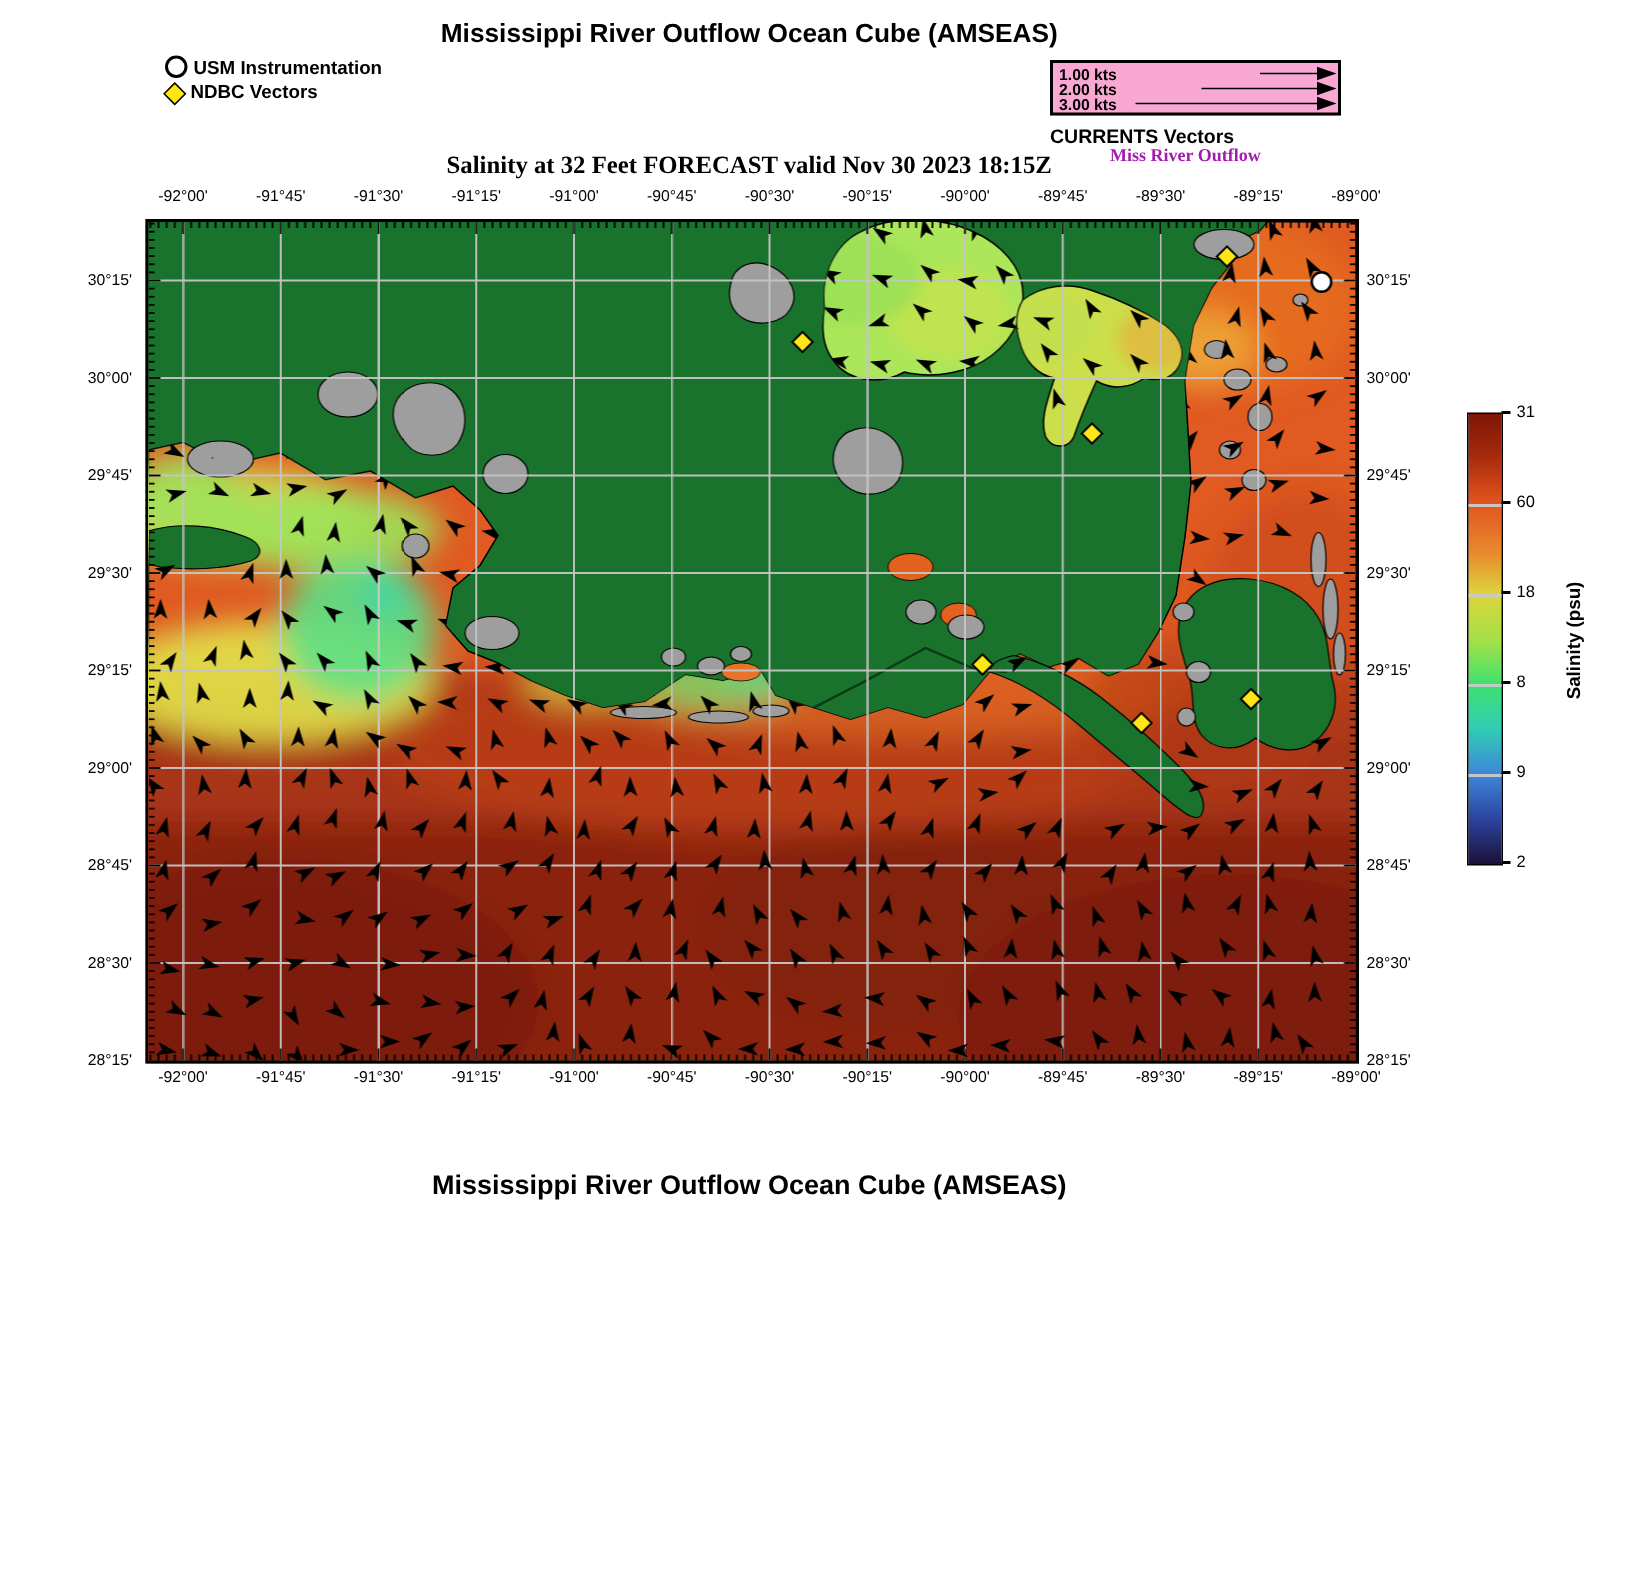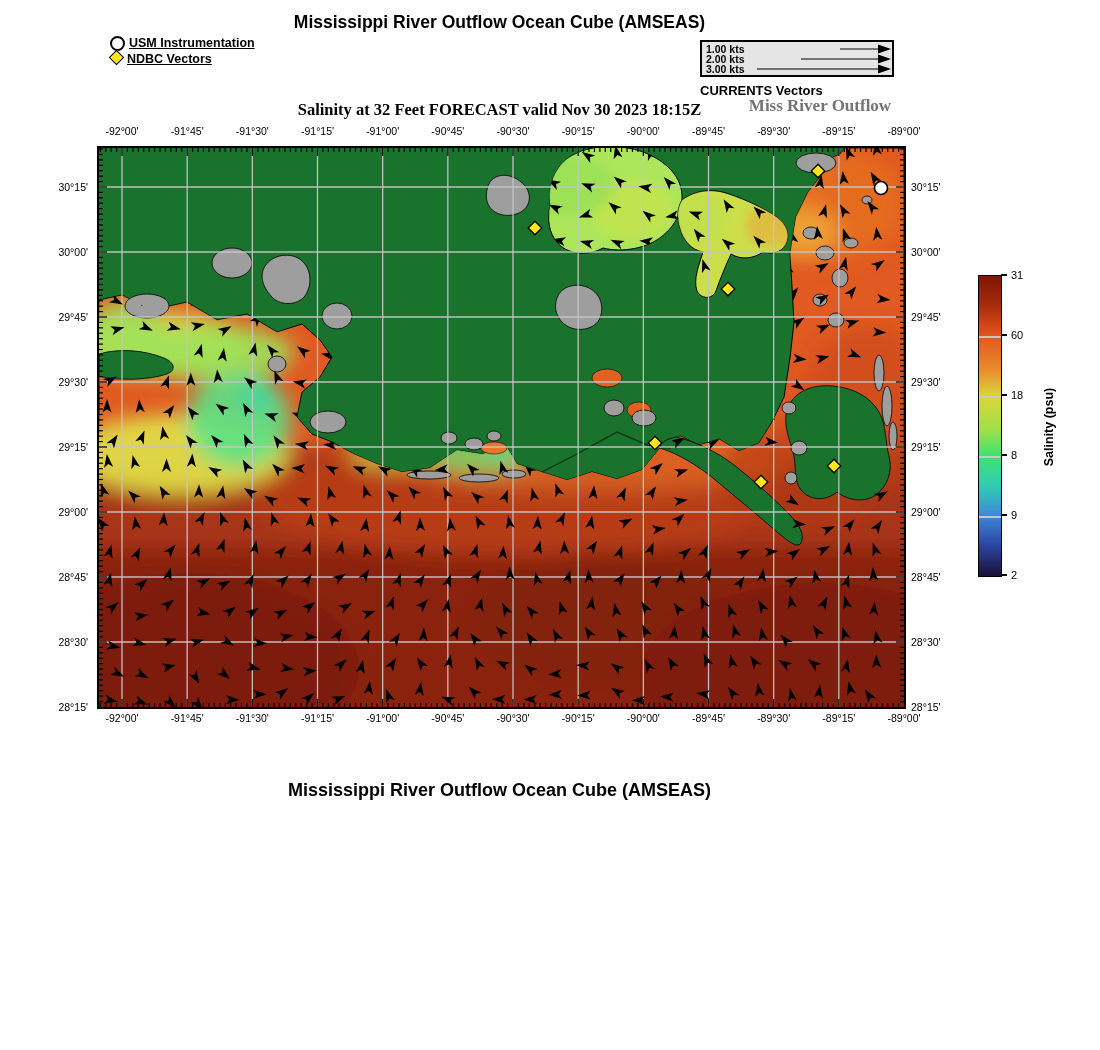--- a/index.html
+++ b/index.html
@@ -2,27 +2,27 @@
 <html><head>
 <meta charset="utf-8">
 <style>
   html,body{margin:0;padding:0;background:#ffffff;}
   body{width:1100px;height:1050px;position:relative;font-family:"Liberation Sans",sans-serif;overflow:hidden;}
   .abs{position:absolute;}
   .top-title{left:97px;top:12px;width:805px;text-align:center;font-size:17.5px;font-weight:bold;color:#000;}
   .bottom-title{left:97px;top:780px;width:805px;text-align:center;font-size:18px;font-weight:bold;color:#000;}
   .subtitle{left:97px;top:100px;width:805px;text-align:center;font-family:"Liberation Serif",serif;font-size:16.5px;font-weight:bold;color:#000;}
   .mk-legend{left:110px;top:36px;}
-  .mk-row{display:flex;align-items:flex-start;height:16px;text-decoration:underline;}
+  .mk-row{display:flex;align-items:flex-end;height:16px;}
   .mk-circle{width:11px;height:11px;border:2px solid #000;border-radius:50%;background:#fff;margin-right:4px;flex:0 0 auto;}
   .mk-diamond{width:9px;height:9px;border:1.5px solid #000;background:#ffe619;transform:rotate(45deg);margin:0 5px 0 1px;flex:0 0 auto;}
   .mk-label{font-size:12.5px;font-weight:bold;color:#000;white-space:nowrap;}
-  .vbox{left:700px;top:40px;width:190px;height:33px;border:2.5px solid #000;background:#e5e5e5;}
+  .vbox{left:700px;top:40px;width:190px;height:33px;border:2.5px solid #000;background:#f9a8d4;}
   .vcaption{left:700px;top:83px;font-size:13px;font-weight:bold;color:#000;}
-  .vregion{left:740px;top:96px;width:160px;text-align:center;font-family:"Liberation Serif",serif;font-size:17px;font-weight:bold;color:#737373;}
+  .vregion{left:740px;top:96px;width:160px;text-align:left;font-family:"Liberation Serif",serif;font-size:12px;font-weight:bold;color:#a21caf;}
   .map-frame{left:97px;top:146px;width:805px;height:559px;border:2px solid #000;background:#1A732C;}
   .ax-label{position:absolute;font-size:10.5px;color:#000;white-space:nowrap;}
   .cbar{left:978px;top:275px;width:22px;height:300px;border:1.5px solid #000;
     background:linear-gradient(to bottom,
       #7f1605 0%, #a32a0b 9%, #cf4517 16%, #e1561f 20%, #e98a2e 31%,
       #dcd53b 40%, #a0e049 51%, #3ee26e 60%, #31ccb4 70%, #3e87d9 80%,
       #2c44a0 90%, #1a1138 100%);}
   .cbar-line{position:absolute;left:0;width:100%;height:2px;background:#c9c9c9;opacity:.95;}
   .cbar-tickmark{position:absolute;width:6px;height:1.5px;background:#000;left:1001px;}
   .cbar-ticklabel{position:absolute;left:1011px;font-size:11px;color:#000;transform:translateY(-50%);}

